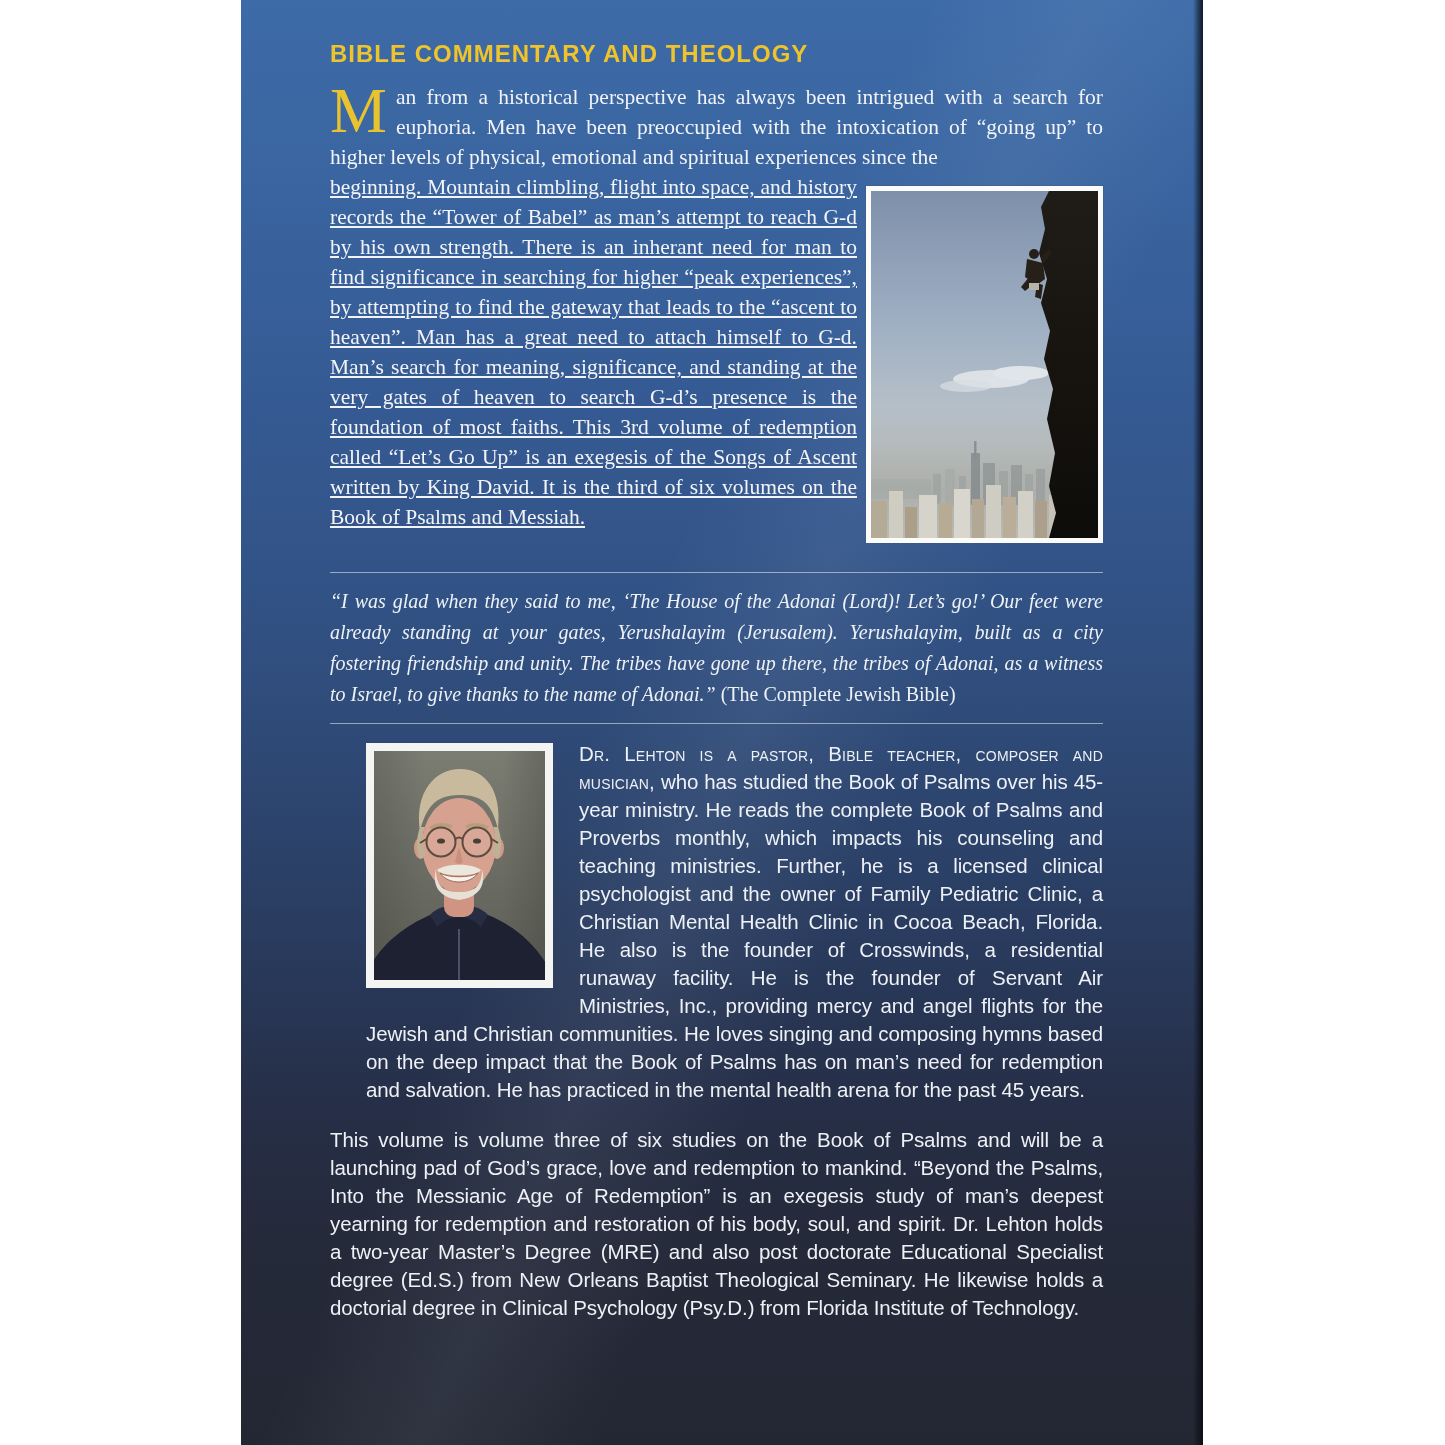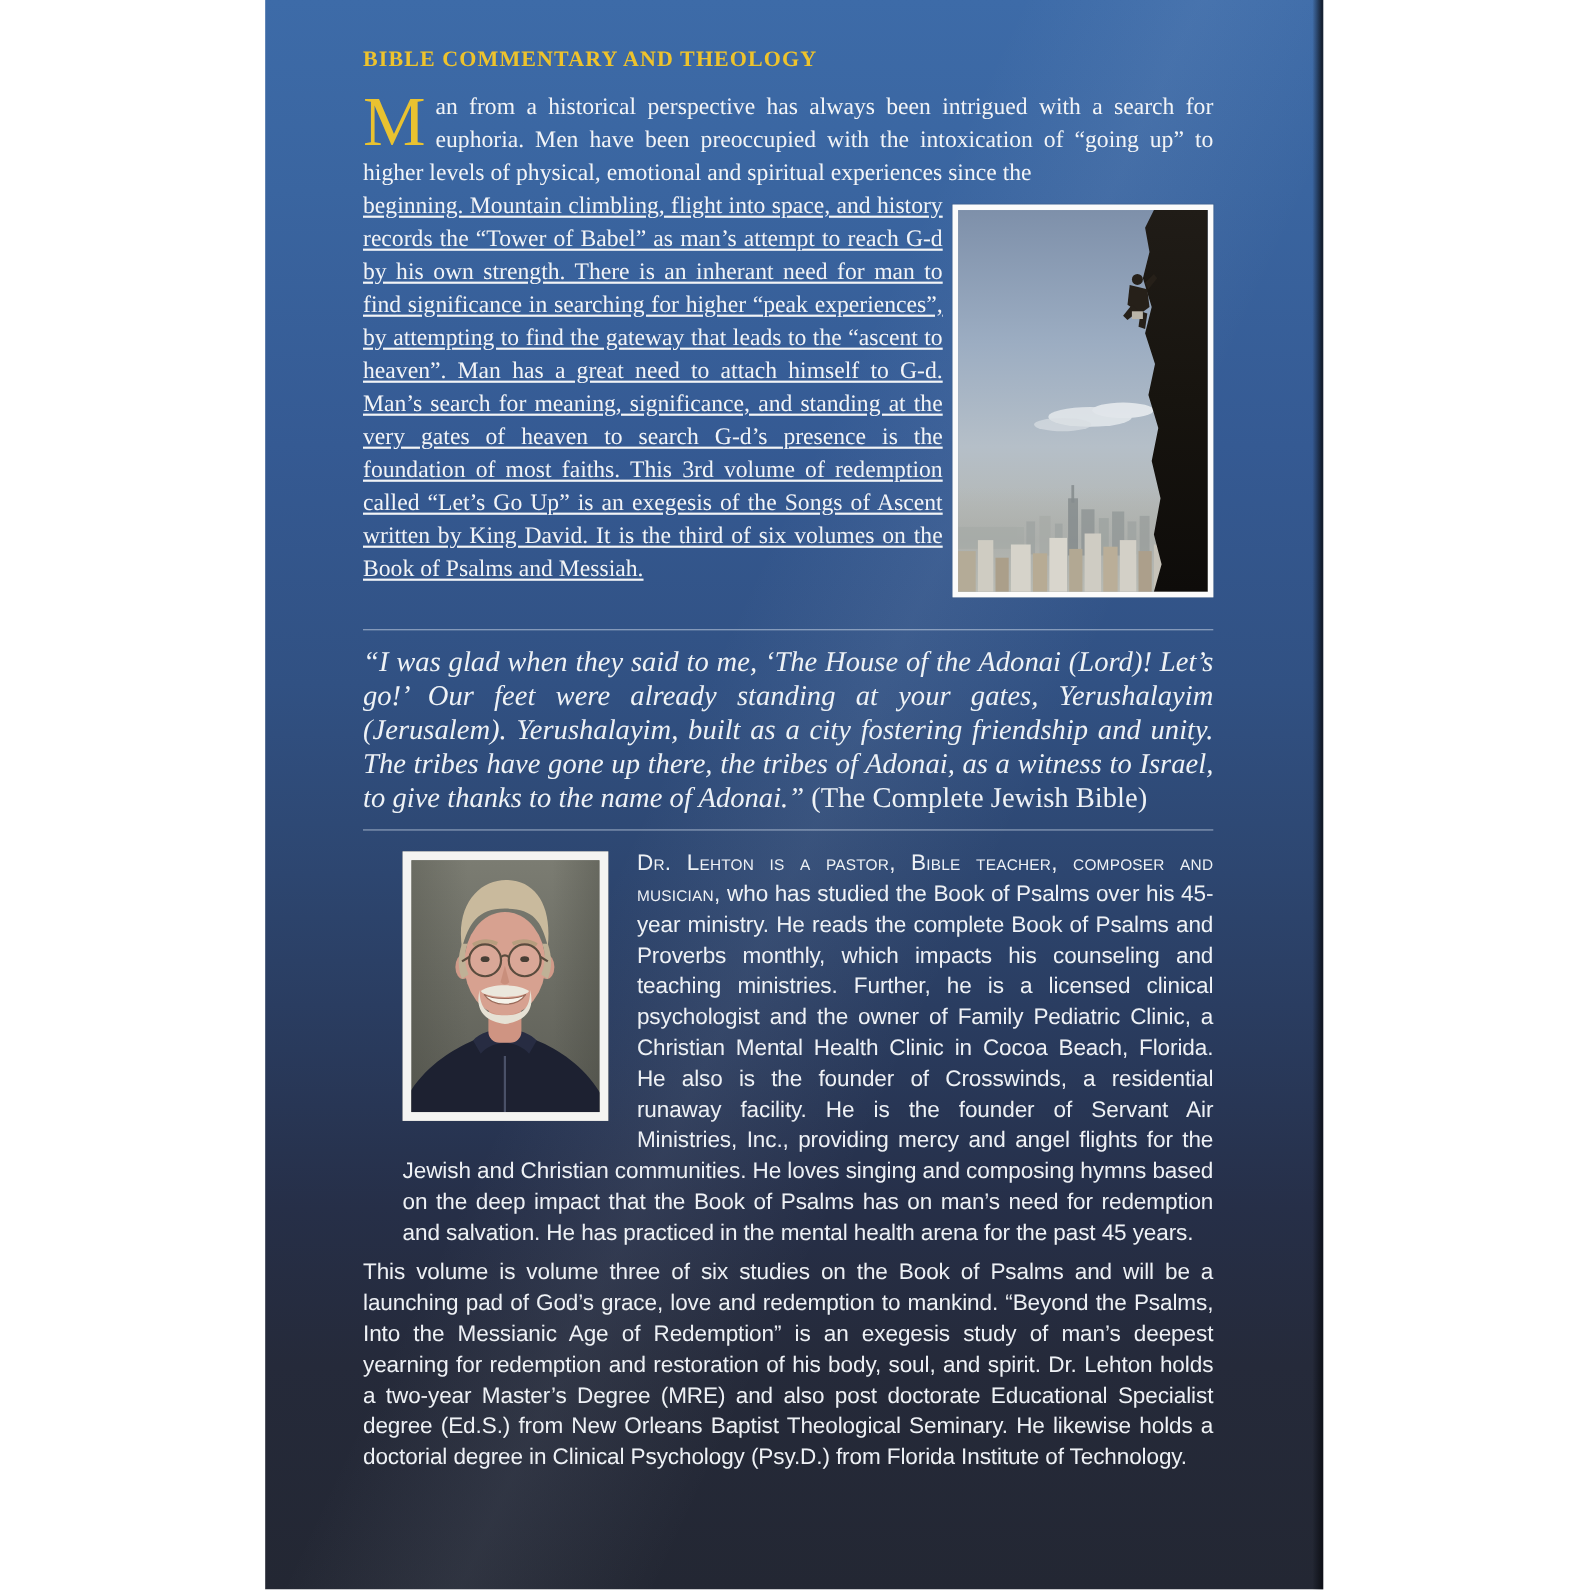--- a/index.html
+++ b/index.html
@@ -18,58 +18,57 @@
   }
   .cover .edge-shadow{
     position:absolute;right:0;top:0;width:10px;height:100%;
     background:linear-gradient(to right, rgba(10,12,18,0) 0%, rgba(10,12,18,0.78) 85%);
   }
   .content{
     position:relative;width:773px;margin-left:89px;padding-top:42px;
     color:#f2f4f7;
   }
   .category{
-    font-size:20px;font-weight:600;letter-spacing:1px;line-height:24px;
+    font-size:24px;font-weight:600;letter-spacing:1px;line-height:24px;
     color:#eec32c;
-    font-family:Liberation Serif, serif;
   }
   .serif{
     font-family:"Liberation Serif","DejaVu Serif",serif;
     font-size:21.5px;line-height:30px;text-align:justify;margin:0;
     color:#f2f4f7;
   }
   .intro{position:relative;margin-top:16px;min-height:470px;}
   .part2{width:527px;text-decoration:underline;}
   .dropcap{
     float:left;font-family:"Liberation Serif","DejaVu Serif",serif;
     font-size:64px;line-height:50px;padding:4px 9px 0 0;color:#e9c230;font-weight:400;
   }
   .climber-fig{
     position:absolute;top:104px;right:0;width:227px;height:347px;
     border:5px solid #fbfbfb;background:#8fa2b8;box-shadow:0 0 0 1px rgba(60,90,130,.4);
   }
   .rule{height:1px;background:rgba(214,226,238,0.62);margin-top:20px;}
   .quote{
     font-family:"Liberation Serif","DejaVu Serif",serif;
-    font-size:26px;line-height:31px;text-align:justify;margin:13px 0 0 0;color:#eef2f6;
+    font-size:20px;line-height:31px;text-align:justify;margin:13px 0 0 0;color:#eef2f6;
   }
   .quote .qi{font-style:italic;}
   .quote .qs{font-style:normal;}
   .rule.second{margin-top:13px;}
   .bio{margin-top:16px;padding-left:36px;}
   .sans{
     font-size:20.5px;line-height:28px;letter-spacing:-0.1px;
     text-align:justify;margin:0;color:#eef1f5;
   }
   .smallcaps{font-variant:small-caps;letter-spacing:0.2px;}
   .author-fig{
     float:left;width:171px;height:229px;border:8px solid #f4f4f2;
     margin:3px 26px 30px 0;background:#6d6e66;
   }
-  .closing{margin-top:8px;}
+  .closing{margin-top:22px;}
   svg{display:block;}
 </style>
 </head>
 <body>
 
 <div class="cover">
   <div class="edge-shadow"></div>
 
   <div class="content">
 

